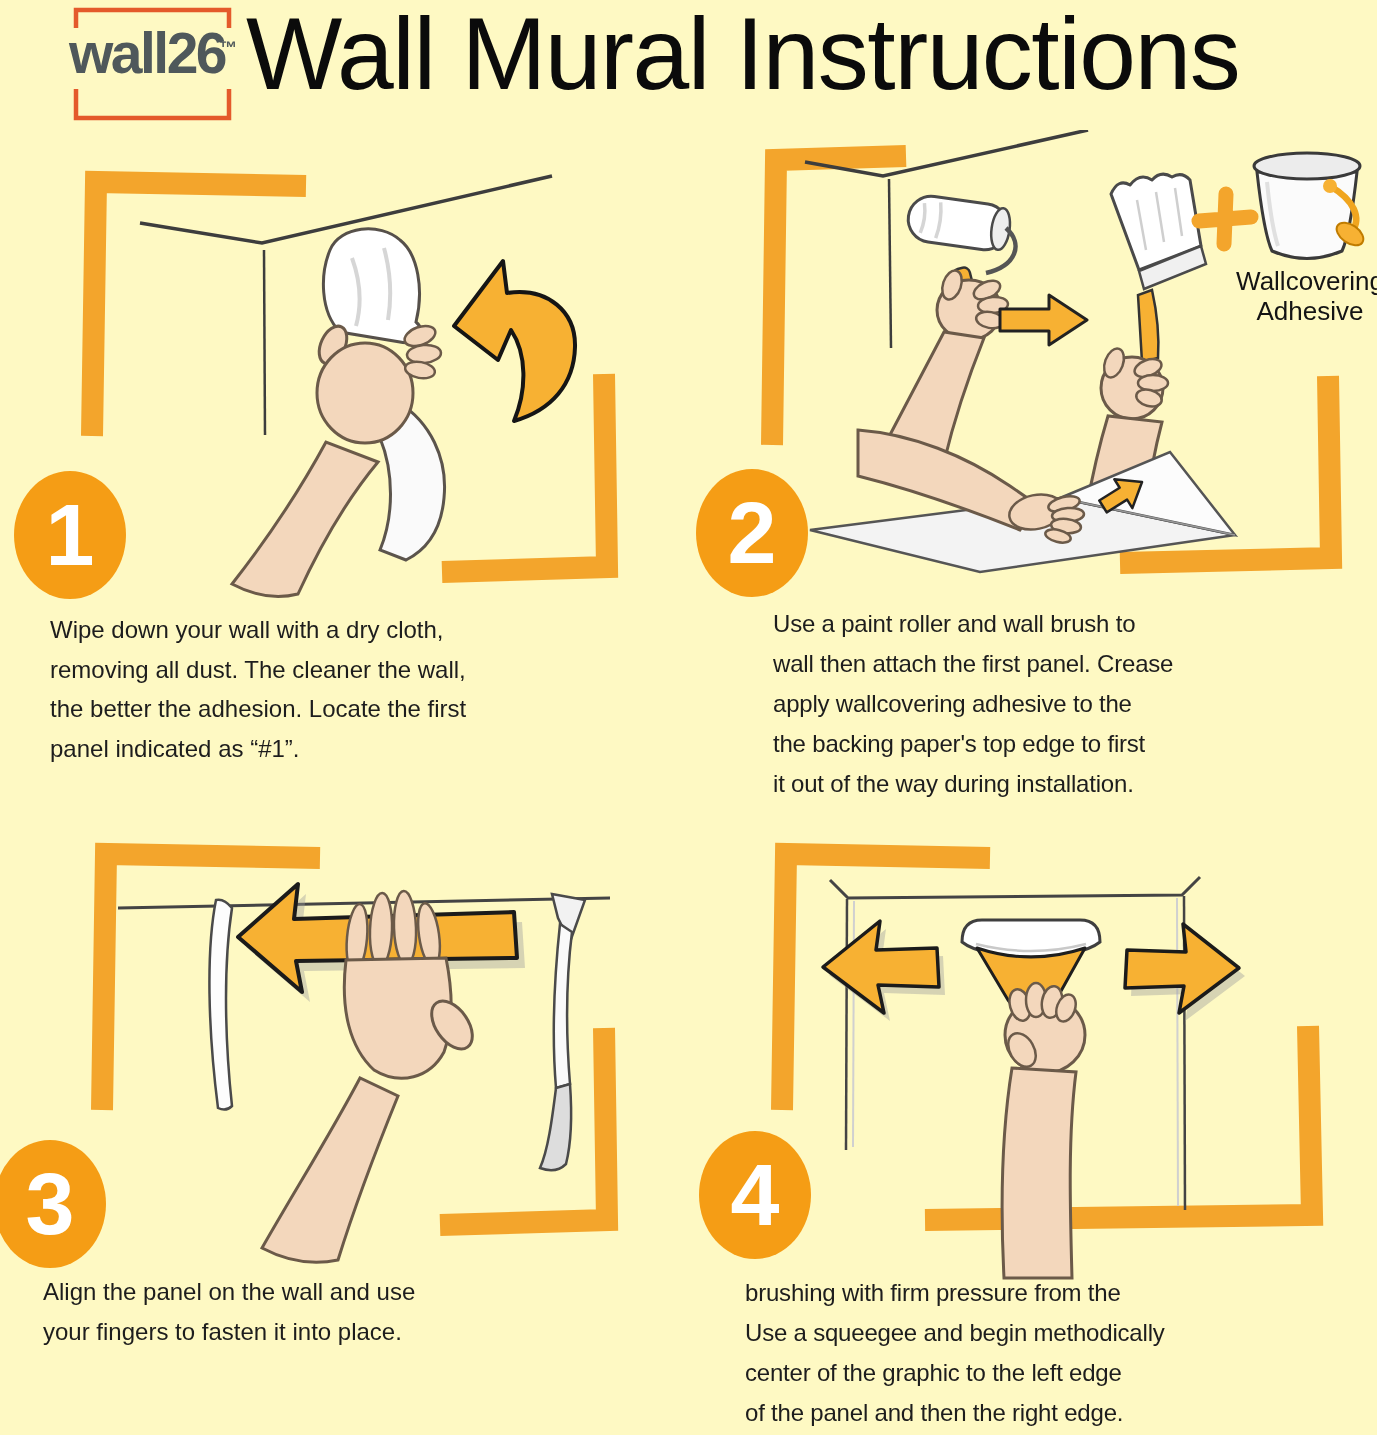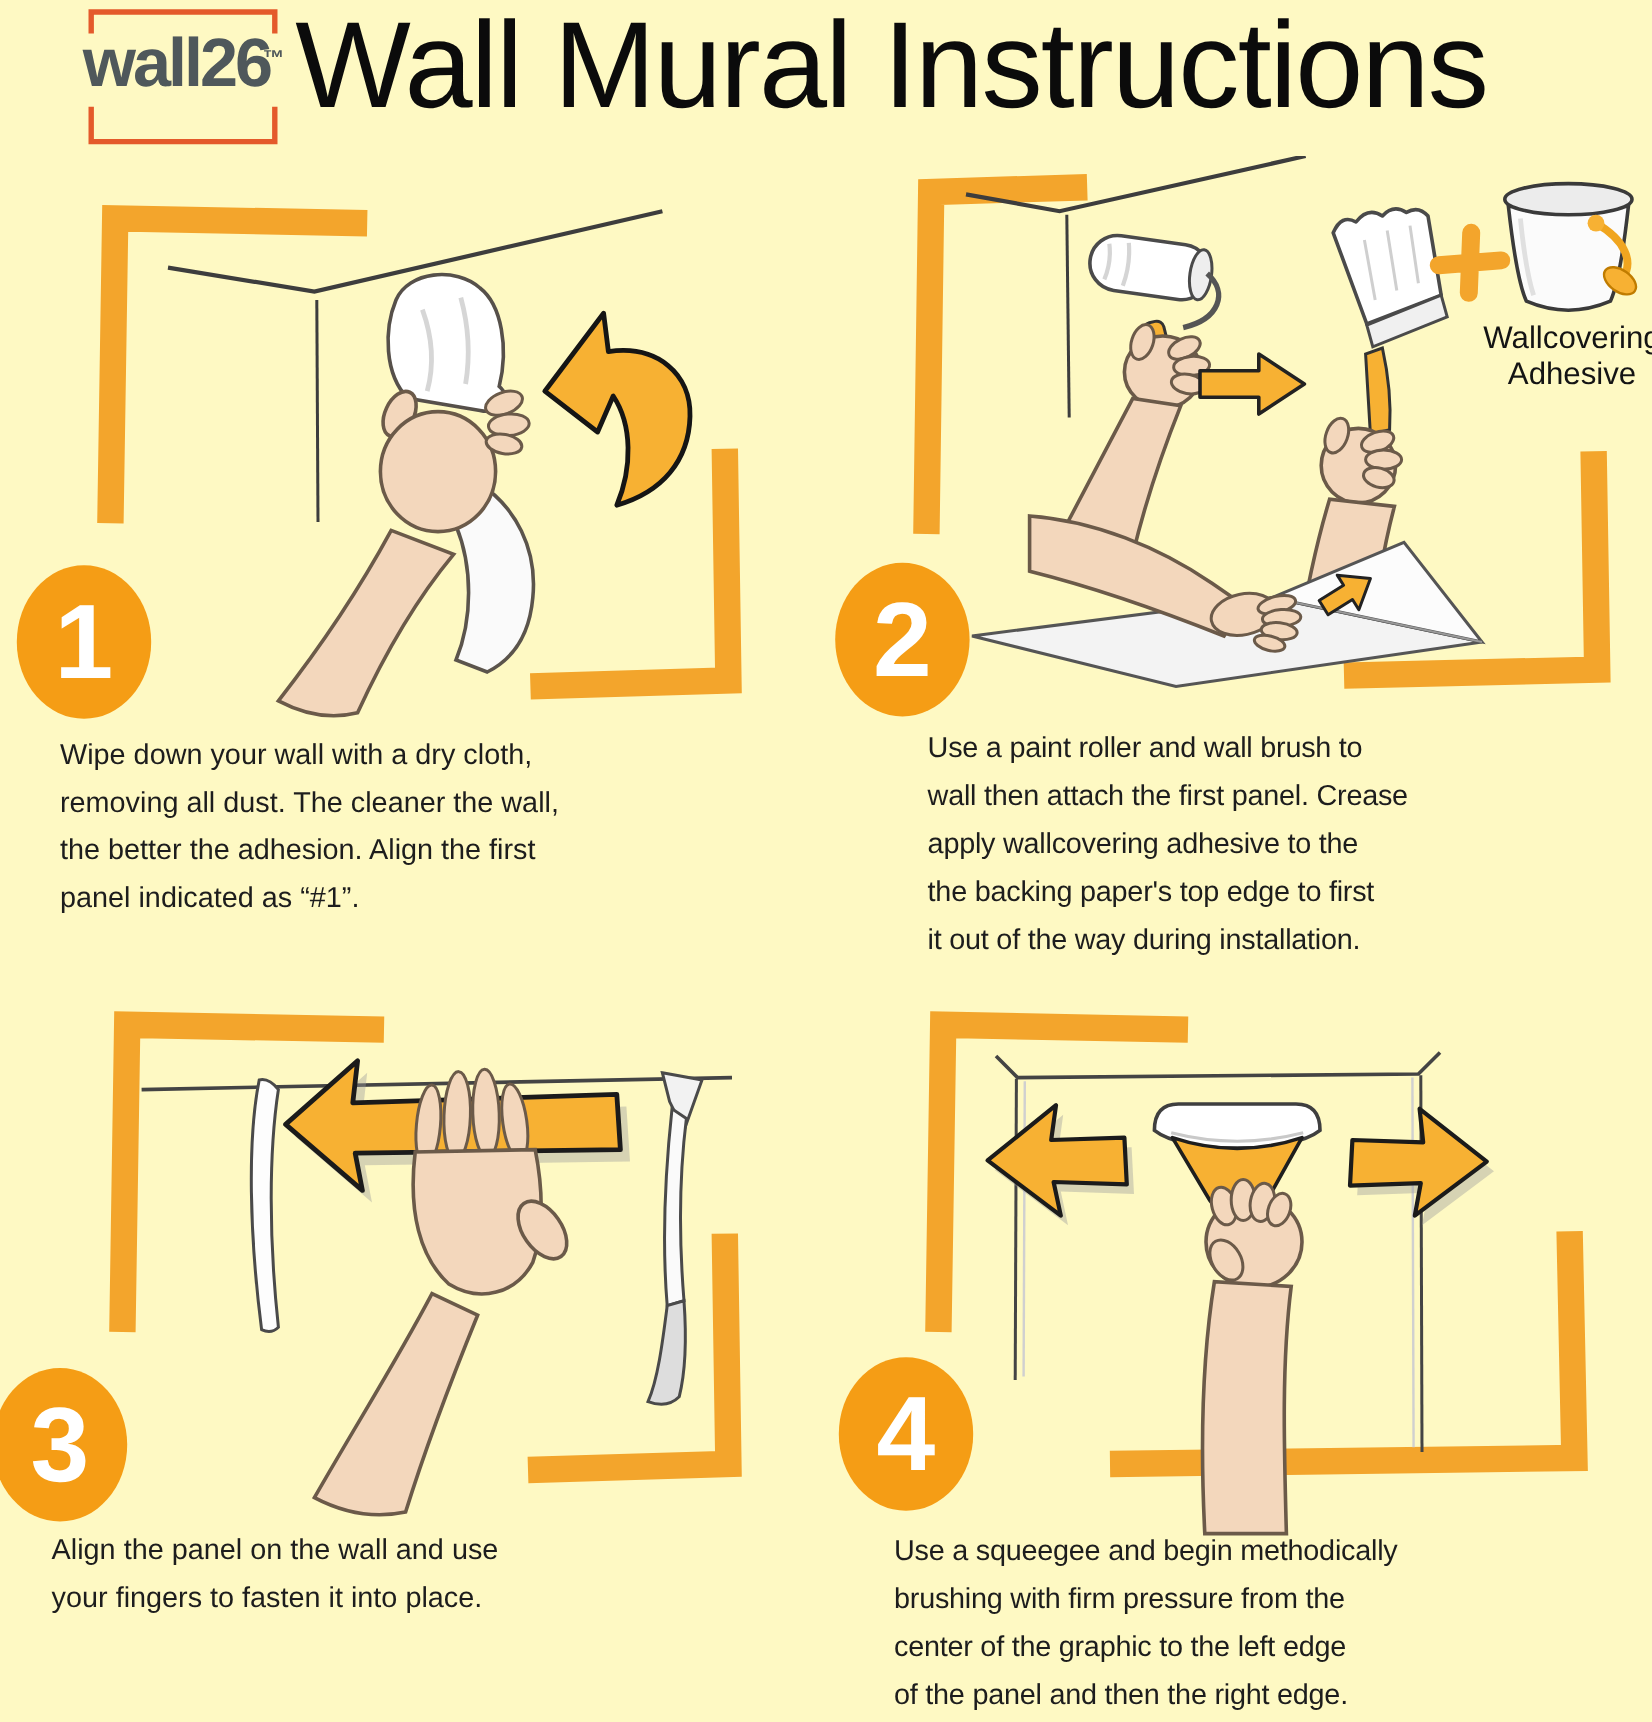--- a/index.html
+++ b/index.html
@@ -218,34 +218,34 @@
   <div class="badge" style="left:-6px;top:1140px;">
     <span>3</span>
   </div>
   <div class="badge" style="left:699px;top:1131px;">
     <span>4</span>
   </div>
 
   <div class="copy copy1">
     <div class="ln">Wipe down your wall with a dry cloth,</div>
     <div class="ln">removing all dust. The cleaner the wall,</div>
-    <div class="ln">the better the adhesion. Align the first</div>
+    <div class="ln">the better the adhesion. Locate the first</div>
     <div class="ln">panel indicated as “#1”.</div>
   </div>
   <div class="copy copy2">
     <div class="ln">Use a paint roller and wall brush to</div>
     <div class="ln">wall then attach the first panel. Crease</div>
     <div class="ln">apply wallcovering adhesive to the</div>
     <div class="ln">the backing paper's top edge to first</div>
     <div class="ln">it out of the way during installation.</div>
   </div>
   <div class="copy copy3">
     <div class="ln">Align the panel on the wall and use</div>
     <div class="ln">your fingers to fasten it into place.</div>
   </div>
   <div class="copy copy4">
+    <div class="ln">brushing with firm pressure from the</div>
     <div class="ln">Use a squeegee and begin methodically</div>
-    <div class="ln">brushing with firm pressure from the</div>
     <div class="ln">center of the graphic to the left edge</div>
     <div class="ln">of the panel and then the right edge.</div>
   </div>
 
 </div>
 
 </body></html>

